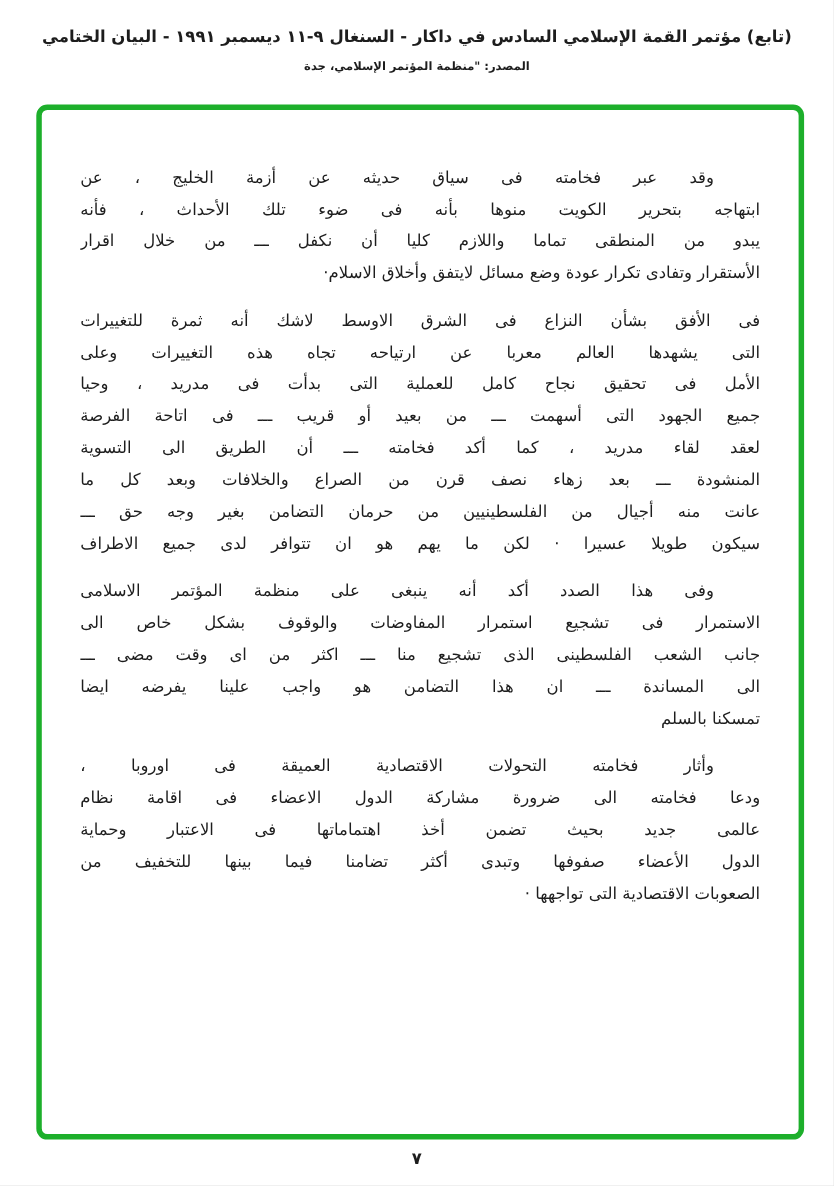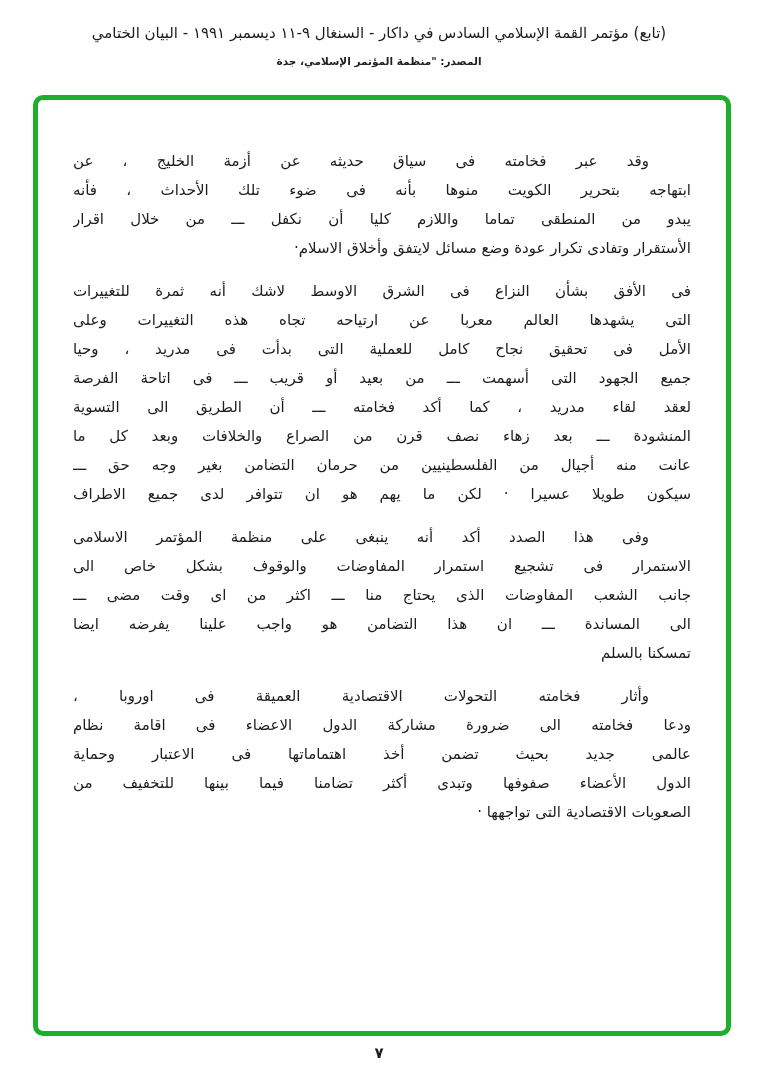--- a/index.html
+++ b/index.html
@@ -14,21 +14,21 @@
     margin:0 auto;
     background:var(--paper);
     color:var(--ink);
     font-family:"DejaVu Sans", sans-serif;
     overflow:hidden;
     direction:rtl;
   }
   .header-title{
     position:absolute;top:24px;left:0;right:0;
     text-align:center;
-    font-size:15px;font-weight:normal;
+    font-size:15px;font-weight:bold;
     letter-spacing:0;
   }
   .header-source{
     position:absolute;top:55px;left:0;right:0;
     text-align:center;
     font-size:10.5px;font-weight:bold;
   }
   .content-frame{
     position:absolute;
     left:33px;top:95px;
@@ -83,21 +83,21 @@
           <div class="line">الأمل فى تحقيق نجاح كامل للعملية التى بدأت فى مدريد ، وحيا</div>
           <div class="line">جميع الجهود التى أسهمت ـــ من بعيد أو قريب ـــ فى اتاحة الفرصة</div>
           <div class="line">لعقد لقاء مدريد ، كما أكد فخامته ـــ أن الطريق الى التسوية</div>
           <div class="line">المنشودة ـــ بعد زهاء نصف قرن من الصراع والخلافات وبعد كل ما</div>
           <div class="line">عانت منه أجيال من الفلسطينيين من حرمان التضامن بغير وجه حق ـــ</div>
           <div class="line">سيكون طويلا عسيرا · لكن ما يهم هو ان تتوافر لدى جميع الاطراف</div>
         </div>
         <div class="paragraph">
           <div class="line first-line">وفى هذا الصدد أكد أنه ينبغى على منظمة المؤتمر الاسلامى</div>
           <div class="line">الاستمرار فى تشجيع استمرار المفاوضات والوقوف بشكل خاص الى</div>
-          <div class="line">جانب الشعب المفاوضات الذى يحتاج منا ـــ اكثر من اى وقت مضى ـــ</div>
+          <div class="line">جانب الشعب الفلسطينى الذى تشجيع منا ـــ اكثر من اى وقت مضى ـــ</div>
           <div class="line">الى المساندة ـــ ان هذا التضامن هو واجب علينا يفرضه ايضا</div>
           <div class="line last-line">تمسكنا بالسلم</div>
         </div>
         <div class="paragraph">
           <div class="line first-line">وأثار فخامته التحولات الاقتصادية العميقة فى اوروبا ،</div>
           <div class="line">ودعا فخامته الى ضرورة مشاركة الدول الاعضاء فى اقامة نظام</div>
           <div class="line">عالمى جديد بحيث تضمن أخذ اهتماماتها فى الاعتبار وحماية</div>
           <div class="line">الدول الأعضاء صفوفها وتبدى أكثر تضامنا فيما بينها للتخفيف من</div>
           <div class="line last-line">الصعوبات الاقتصادية التى تواجهها ·</div>
         </div>

